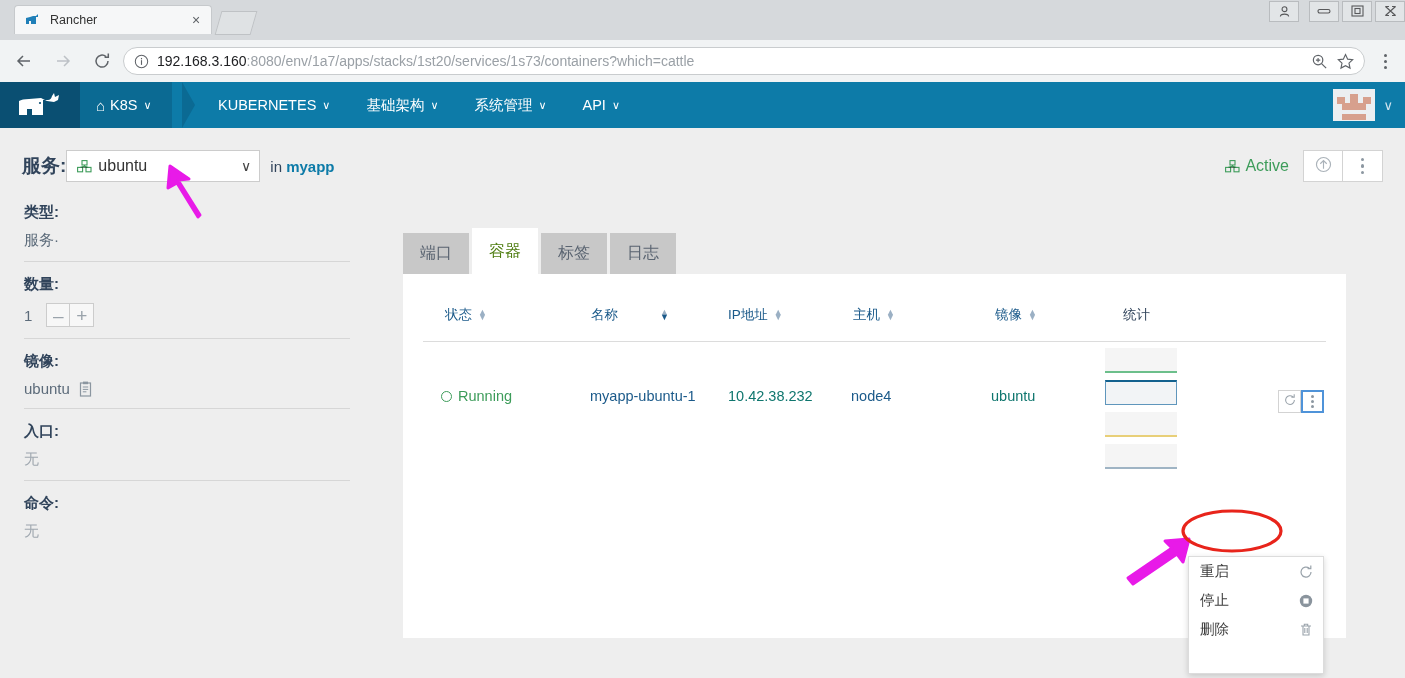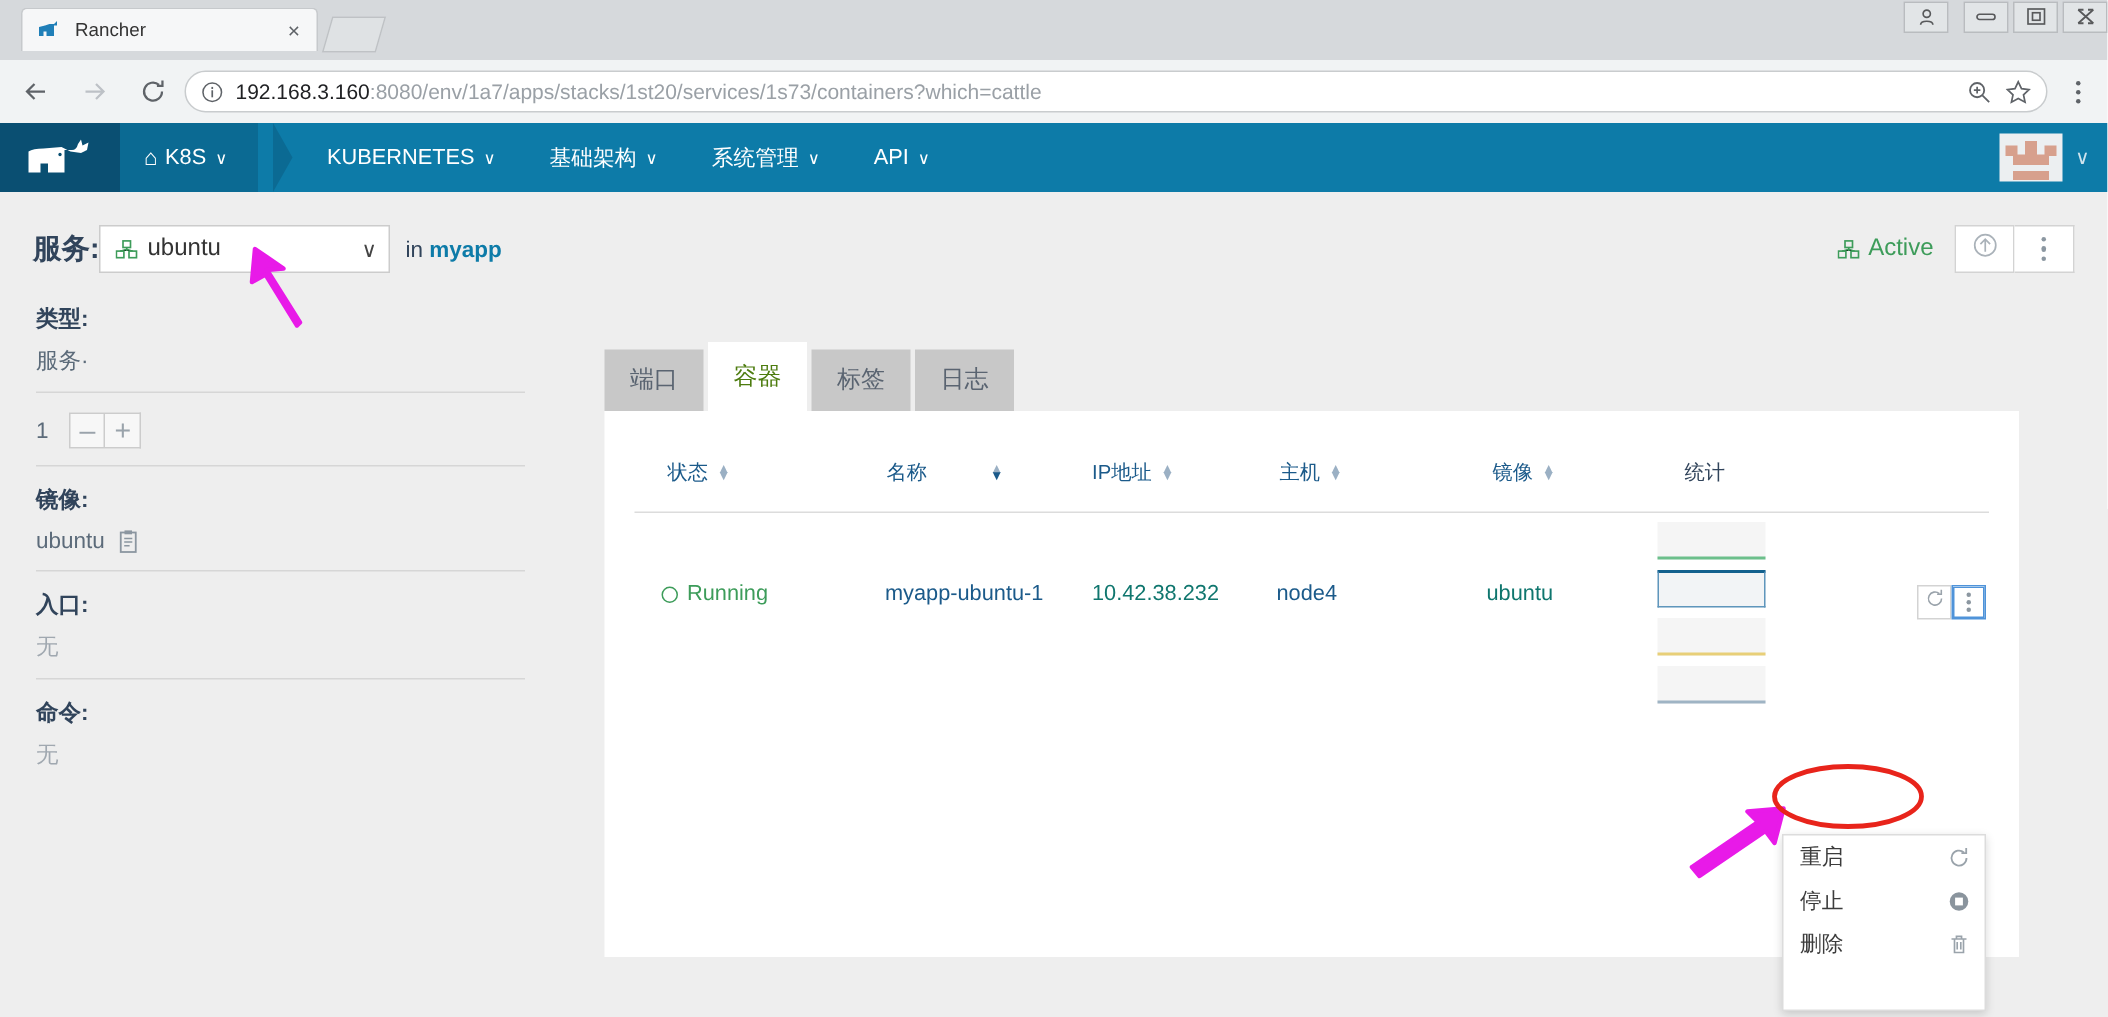--- a/index.html
+++ b/index.html
@@ -420,20 +420,21 @@
         <i style="width:3.5px;height:3.5px;border-radius:50%;background:#8c97a1;display:block;"></i>
       </div>
     </div>
 
     <div class="lcol">
       <div class="fld">
         <div class="k">类型:</div>
         <div class="v">服务·</div>
       </div>
       <div class="fld">
+        <div class="k">数量:</div>
         <div class="v">
           <span>1</span>
           <span class="stepper">
             <span class="sb">–</span>
             <span class="sb">+</span>
           </span>
         </div>
       </div>
       <div class="fld">
         <div class="k">镜像:</div>

